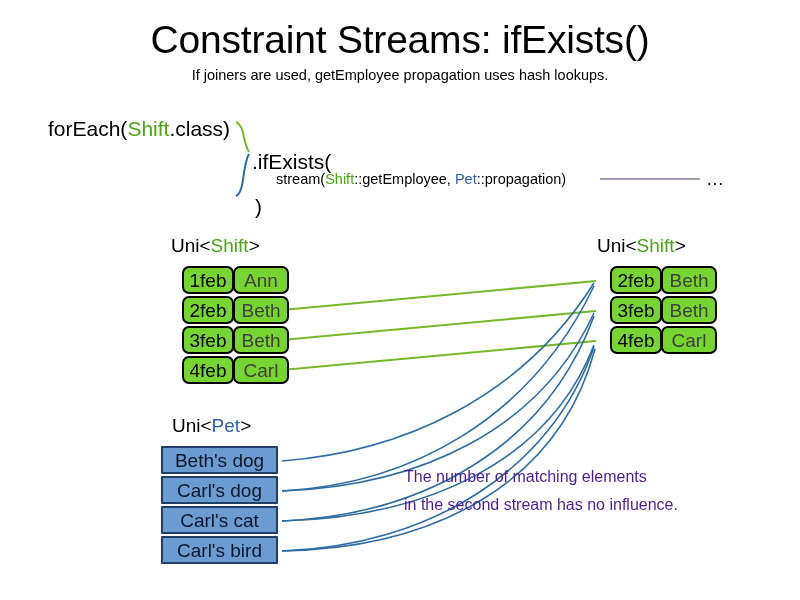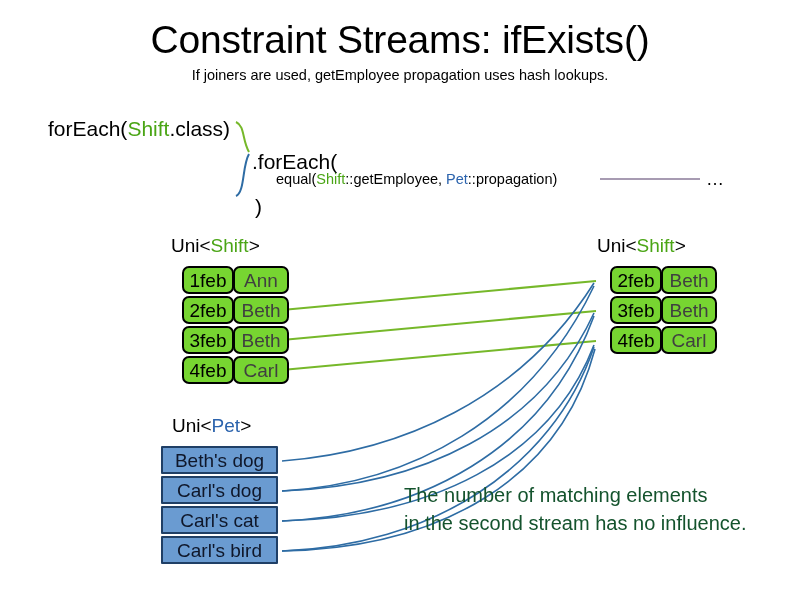--- a/index.html
+++ b/index.html
@@ -140,24 +140,24 @@
     justify-content: center;
     font-size: 19px;
     line-height: 19px;
     color: #0f172a;
     box-sizing: border-box;
   }
 
   
   #annotation {
     position: absolute;
-    left: 404px; top: 481px;
-    font-size: 20px;
+    left: 404px; top: 463px;
+    font-size: 16px;
     line-height: 28px;
-    color: #14532d;
+    color: #4c1d95;
     white-space: nowrap;
   }
 </style>
 </head>
 <body>
 
 <div id="slide">
 
   <svg id="wires" viewBox="0 0 800 600">
 
@@ -184,23 +184,23 @@
 
     <line x1="600" y1="179" x2="700" y2="179" stroke="#8A7A99" stroke-width="1.6"></line>
   </svg>
 
   <div class="title">Constraint Streams: ifExists()</div>
   <div class="subtitle">If joiners are used, getEmployee propagation uses hash lookups.</div>
 
   <div class="code-line" id="forEachShift"><span>forEach(</span><span class="k-shift">Shift</span><span>.class)</span></div>
 
 
-  <div class="code-line" id="ifExists">.forEach(</div>
-
-  <div id="equalLine"><span>equal(</span><span class="k-shift">Shift</span><span>::getEmployee, </span><span class="k-pet">Pet</span><span>::propagation)</span></div>
+  <div class="code-line" id="ifExists">.ifExists(</div>
+
+  <div id="equalLine"><span>stream(</span><span class="k-shift">Shift</span><span>::getEmployee, </span><span class="k-pet">Pet</span><span>::propagation)</span></div>
 
   <div class="code-line" id="closeParen">)</div>
   <div id="ellipsis">…</div>
 
   <div class="stream-label" id="labelShiftLeft"><span>Uni&lt;</span><span class="k-shift">Shift</span><span>&gt;</span></div>
 
   <div class="shift-table" id="shiftLeft">
     <div class="shift-row">
       <div class="cell cell-date">1feb</div>
       <div class="cell cell-name">Ann</div>

